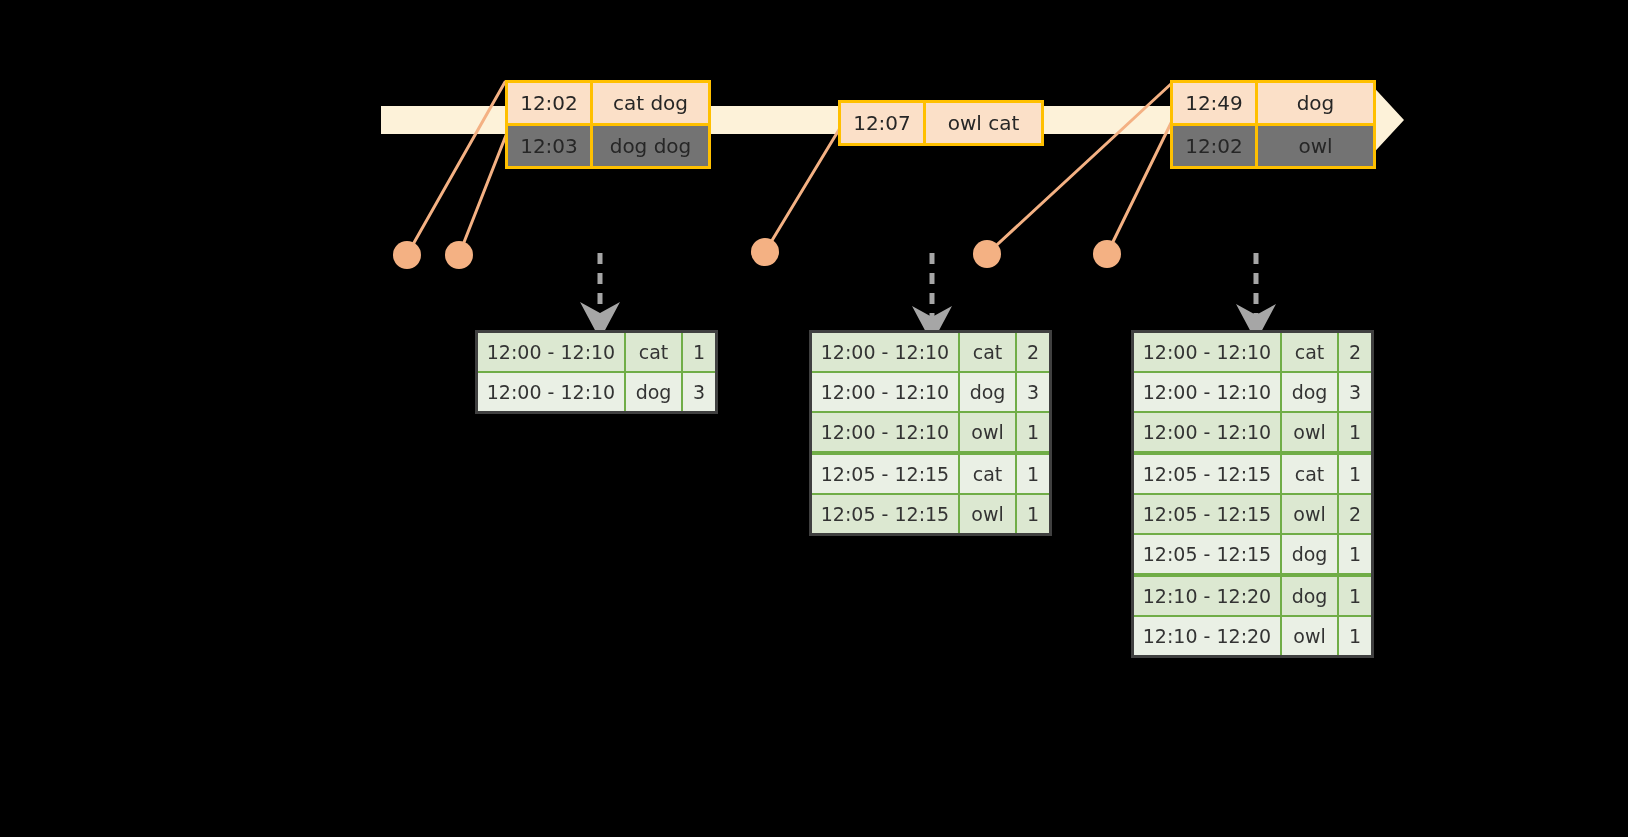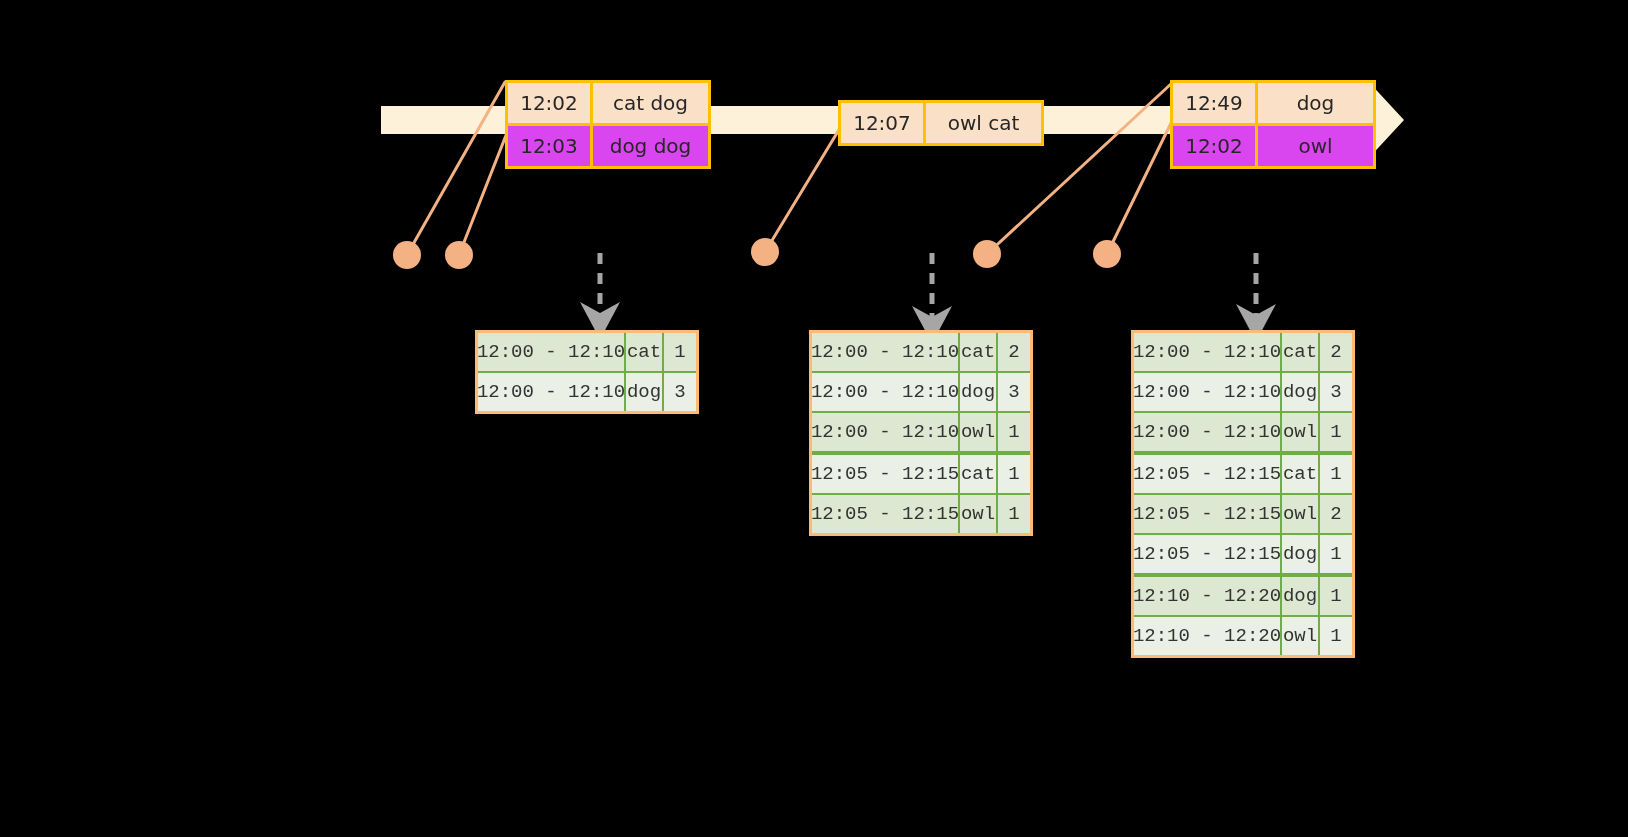--- a/index.html
+++ b/index.html
@@ -40,47 +40,46 @@
     align-items: center;
     justify-content: center;
     font-size: 20px;
     color: #262626;
     box-sizing: border-box;
     white-space: nowrap;
   }
   .evt-time  { width: 85px; border-right: 3px solid #FFC000; }
   .evt-val   { width: 115px; }
   .shade-a .evt-cell { background: #FBE0C8; }
-  .shade-b .evt-cell { background: #d946ef; }
+  .shade-b .evt-cell { background: #737373; }
 
   
   .agg-table {
     position: absolute;
-    border: 3px solid #fdba74;
+    border: 3px solid #404040;
     box-sizing: border-box;
     z-index: 5;
-    font-family: Liberation Mono, monospace;
   }
   .agg-row {
     display: flex;
     height: 38px;
   }
   .agg-row + .agg-row { border-top: 2px solid #70AD47; }
   .agg-row.group-start { border-top: 4px solid #70AD47; }
   .agg-cell {
     display: flex;
     align-items: center;
     justify-content: center;
     font-size: 19px;
     color: #333333;
     box-sizing: border-box;
     white-space: nowrap;
   }
   .agg-win { width: 148px; border-right: 2px solid #70AD47; }
-  .agg-key { width:  38px; border-right: 2px solid #70AD47; }
+  .agg-key { width:  57px; border-right: 2px solid #70AD47; }
   .agg-cnt { width:  32px; }
   .band-a .agg-cell { background: #DCE8D1; }
   .band-b .agg-cell { background: #EAF0E5; }
 </style>
 </head>
 <body>
 
 <div id="stage">
 
   <svg id="wires" viewBox="0 0 1628 837" xmlns="http://www.w3.org/2000/svg">

